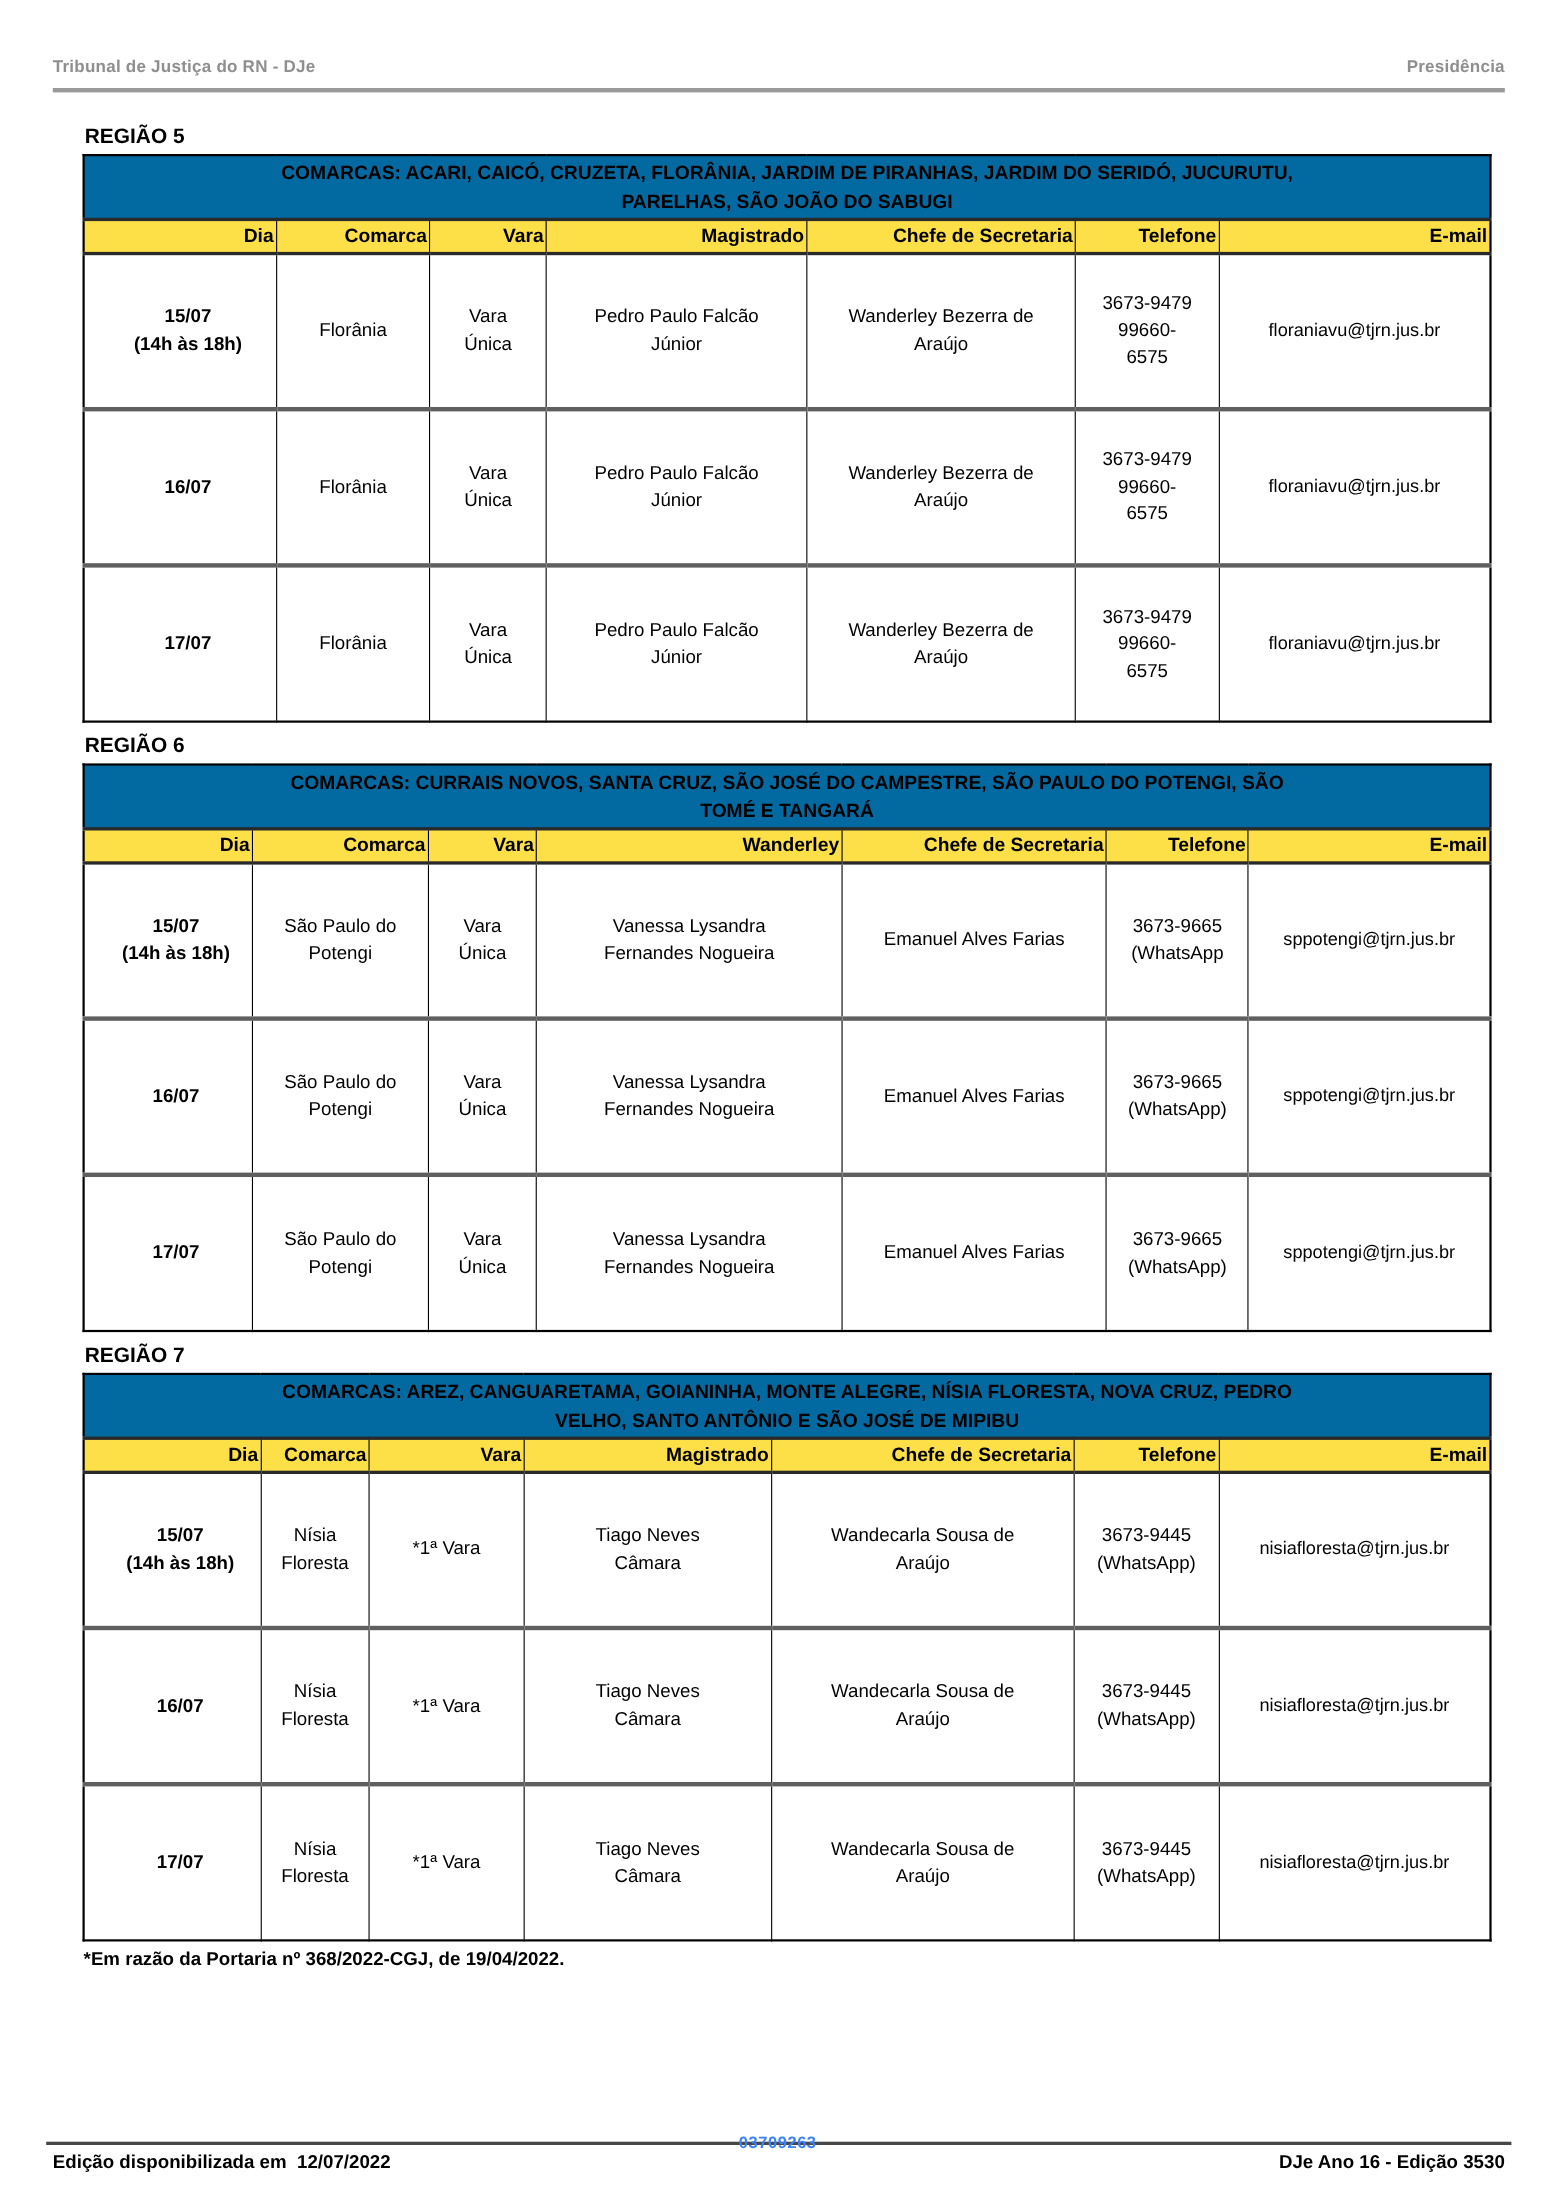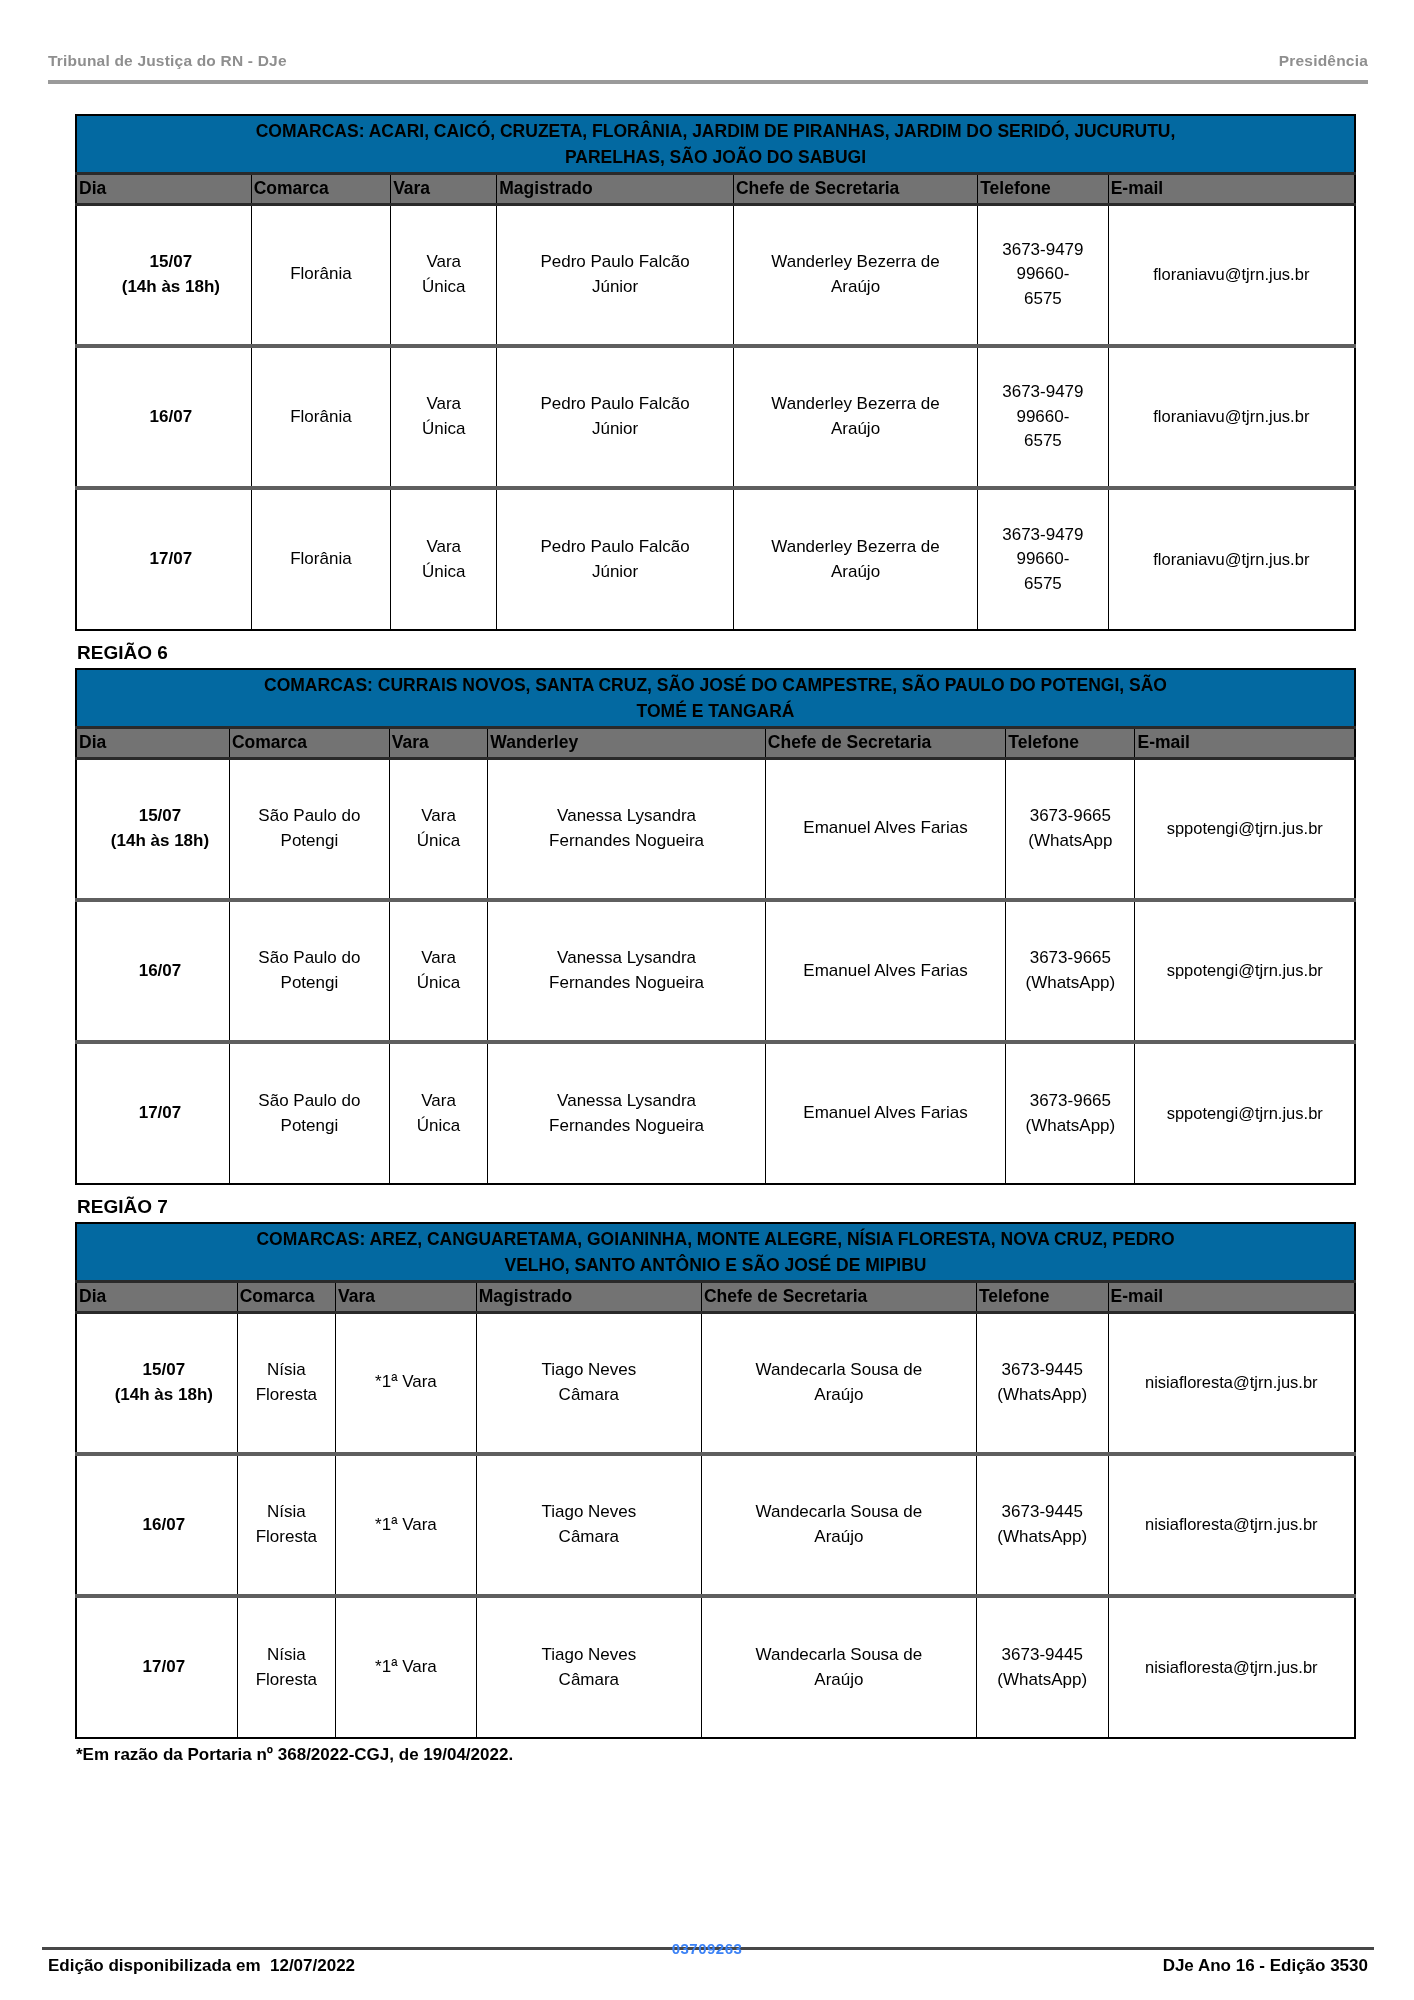--- a/index.html
+++ b/index.html
@@ -35,23 +35,23 @@
   }
   th, td { border: 1.5px solid #000; padding: 1px 2px; }
   th.comarcas {
     background: #0369a1;
     font-size: 17.5px; font-weight: bold;
     text-align: center; white-space: pre-line;
     height: 58px; line-height: 1.5;
     border-bottom: 3px solid #2a2a2a;
   }
   th.colhdr {
-    background: #737373;
+    background: #fde047;
     font-size: 17.5px; font-weight: bold;
-    height: 31px; text-align: left;
+    height: 31px; text-align: right;
     border-bottom: 3px solid #2a2a2a;
   }
   td.cell {
     font-size: 17px; text-align: center; vertical-align: middle;
     white-space: pre-line; line-height: 1.45; height: 142px;
   }
   tr.data + tr.data td { border-top: 4px solid #5f5f5f; }
   td.dia { font-weight: bold; padding-left: 16px; }
   td.email { white-space: nowrap; font-size: 16.5px; padding: 0; overflow: visible; }
 
@@ -80,20 +80,21 @@
   <div class="page-header">
     <div class="hrow">
       <span>Tribunal de Justiça do RN - DJe</span>
       <span>Presidência</span>
     </div>
     <div class="rule"></div>
   </div>
 
   <div class="content">
 
+  <h2 class="region">REGIÃO 5</h2>
       <table class="region-table" style="margin-bottom: 0px;">
         <colgroup>
           <col style="width: 13.7%;">
           <col style="width: 10.9%;">
           <col style="width: 8.3%;">
           <col style="width: 18.5%;">
           <col style="width: 19.1%;">
           <col style="width: 10.2%;">
           <col style="width: 19.3%;">
         </colgroup>

